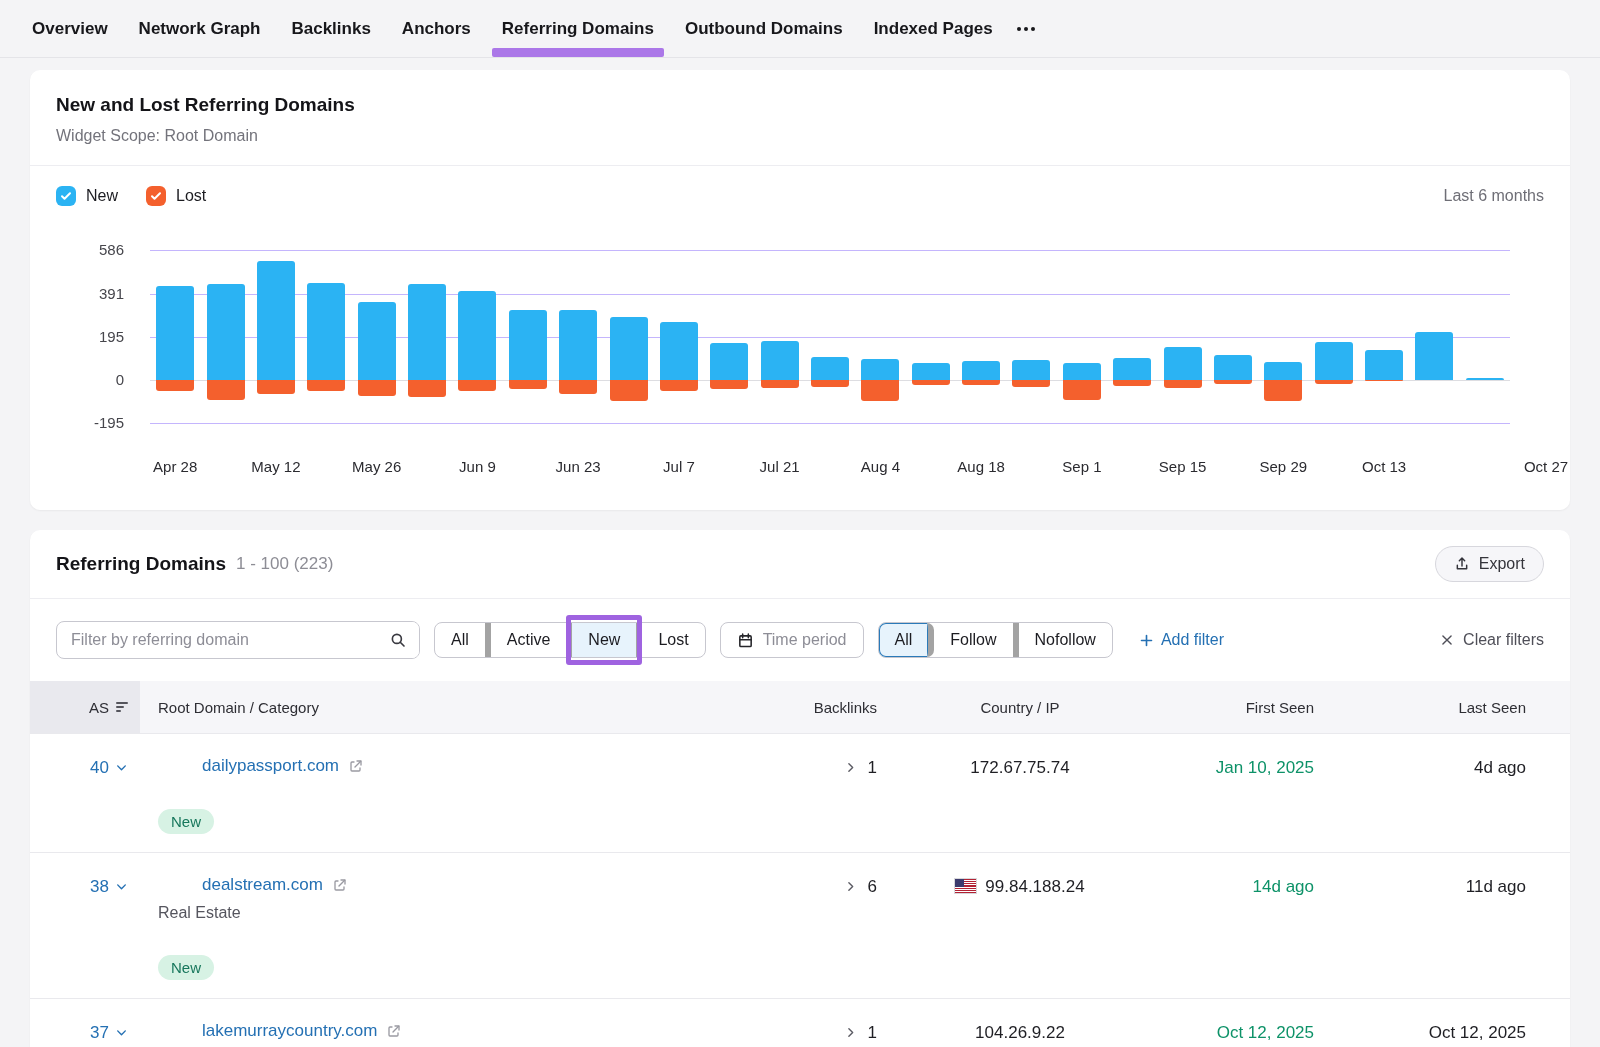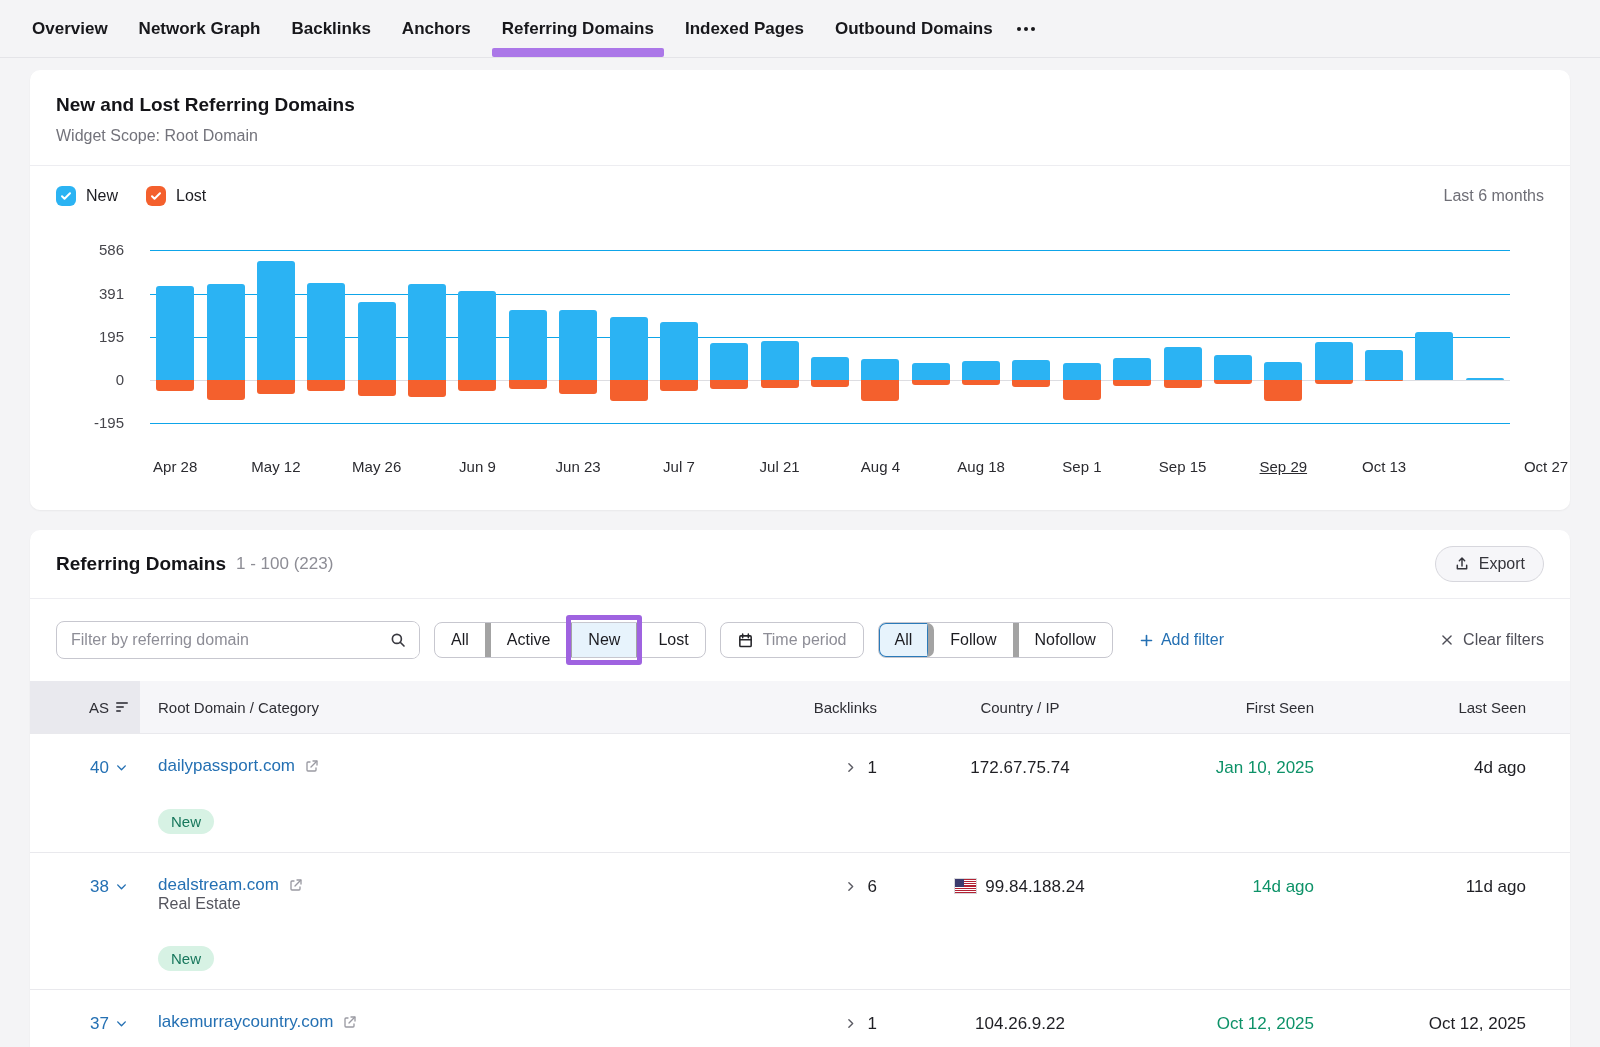--- a/index.html
+++ b/index.html
@@ -24,21 +24,21 @@
   .panel-title { font-size:19px; font-weight:700; color:#141418; }
   .panel-sub { margin-top:11px; font-size:16px; color:#73737b; }
   .chart-controls { display:flex; align-items:center; padding:20px 26px 6px; }
   .legend-item { display:flex; align-items:center; gap:10px; margin-right:28px; font-size:16px; color:#1c1c21; }
   .checkbox { width:20px; height:20px; border-radius:6px; display:flex; align-items:center; justify-content:center; }
   .checkbox svg { width:12px; height:12px; }
   .period { margin-left:auto; font-size:16px; color:#6e6e76; }
 
   .chart-wrap { margin:22px 60px 0 120px; padding-bottom:26px; }
   .plot { position:relative; height:210px; }
-  .gridline { position:absolute; left:0; right:0; height:1px; background:#0ea5e9; }
+  .gridline { position:absolute; left:0; right:0; height:1px; background:#c4b5fd; }
   .gridline.zero { background:#dddde1; }
   .ytick { position:absolute; right:calc(100% + 26px); top:-9px; font-size:15px; color:#46464c; white-space:nowrap; }
   .bar-new { position:absolute; background:#2bb3f3; border-radius:3px 3px 0 0; }
   .bar-lost { position:absolute; background:#f4602d; border-radius:0 0 3px 3px; }
   .x-axis { position:relative; height:26px; margin-top:14px; }
   .xtick { position:absolute; transform:translateX(-50%); font-size:15px; color:#2b2b30; white-space:nowrap; }
 
   
   .table-panel { margin-top:20px; }
   .table-head { display:flex; align-items:center; padding:16px 26px; border-bottom:1px solid #ededf1; }
@@ -86,22 +86,22 @@
   .sort-icon { display:flex; flex-direction:column; gap:2px; }
   .sort-icon i { display:block; height:2px; background:#55555c; border-radius:1px; }
   .sort-icon i:nth-child(1){ width:12px; } .sort-icon i:nth-child(2){ width:8px; } .sort-icon i:nth-child(3){ width:5px; }
 
   .trow { border-top:1px solid #e9e9ed; padding:22px 0 18px; }
   .cell { font-size:17px; }
   .cell.as { display:flex; justify-content:flex-end; align-items:flex-start; padding-right:12px; gap:6px;
              color:#2470b3; cursor:pointer; padding-top:2px; }
   .cell.domain { padding-left:18px; }
   .domain-line { display:flex; align-items:center; gap:9px; }
-  .domain-link { color:#2470b3; text-decoration:none; font-size:17px; cursor:pointer; }
-  .category { font-size:16px; color:#55555e; }
+  .domain-link { color:#2470b3; text-decoration:none; font-size:17px; cursor:pointer;margin-left:44px; }
+  .category { margin-top:9px; font-size:16px; color:#55555e; }
   .badge-new { display:inline-block; margin-top:13px; padding:4px 13px; background:#d7f2e4;
                color:#17775c; border-radius:14px; font-size:15px; }
   .cell.backlinks { display:flex; justify-content:flex-end; align-items:flex-start; gap:11px;
                     padding-right:13px; padding-top:2px; color:#1f1f24; }
   .cell.country { display:flex; justify-content:center; align-items:flex-start; gap:9px; padding-top:2px; }
   .cell.first { text-align:right; padding-right:56px; color:#0d9268; padding-top:2px; }
   .cell.last { text-align:right; padding-right:44px; color:#1f1f24; padding-top:2px; }
   .flag-us { width:21px; height:14px; margin-top:2px; position:relative; flex:0 0 auto;
              background:repeating-linear-gradient(to bottom,#b22234 0 1.1px,#fff 1.1px 2.16px);
              outline:1px solid #d8d8dc; }
@@ -111,22 +111,22 @@
 </head>
 <body>
 
 <nav class="topnav">
   <div id="nav-tabs" style="display:flex;gap:31px;height:58px;align-items:center;">
       <div class="nav-tab">Overview</div>
       <div class="nav-tab">Network Graph</div>
       <div class="nav-tab">Backlinks</div>
       <div class="nav-tab">Anchors</div>
       <div class="nav-tab active">Referring Domains</div>
+      <div class="nav-tab">Outbound Domains</div>
       <div class="nav-tab">Indexed Pages</div>
-      <div class="nav-tab">Outbound Domains</div>
     </div>
   <div class="nav-more">
       <i></i>
       <i></i>
       <i></i>
     </div>
 </nav>
 
 <main>
 
@@ -231,21 +231,21 @@
           <span class="xtick" style="left: 125.9px;">May 12</span>
           <span class="xtick" style="left: 226.7px;">May 26</span>
           <span class="xtick" style="left: 327.4px;">Jun 9</span>
           <span class="xtick" style="left: 428.1px;">Jun 23</span>
           <span class="xtick" style="left: 528.9px;">Jul 7</span>
           <span class="xtick" style="left: 629.6px;">Jul 21</span>
           <span class="xtick" style="left: 730.4px;">Aug 4</span>
           <span class="xtick" style="left: 831.1px;">Aug 18</span>
           <span class="xtick" style="left: 931.9px;">Sep 1</span>
           <span class="xtick" style="left: 1032.6px;">Sep 15</span>
-          <span class="xtick" style="left: 1133.3px; text-decoration: underline;">Sep 29</span>
+          <span class="xtick" style="left: 1133.3px;">Sep 29</span>
           <span class="xtick" style="left: 1234.1px;">Oct 13</span>
           <span class="xtick" style="left: 1359px; margin-left: 37px;">Oct 27</span>
         </div>
     </div>
   </section>
 
   <section class="panel table-panel">
     <div class="table-head">
       <span class="table-title">Referring Domains</span>
       <span class="table-count">1 - 100 (223)</span>

